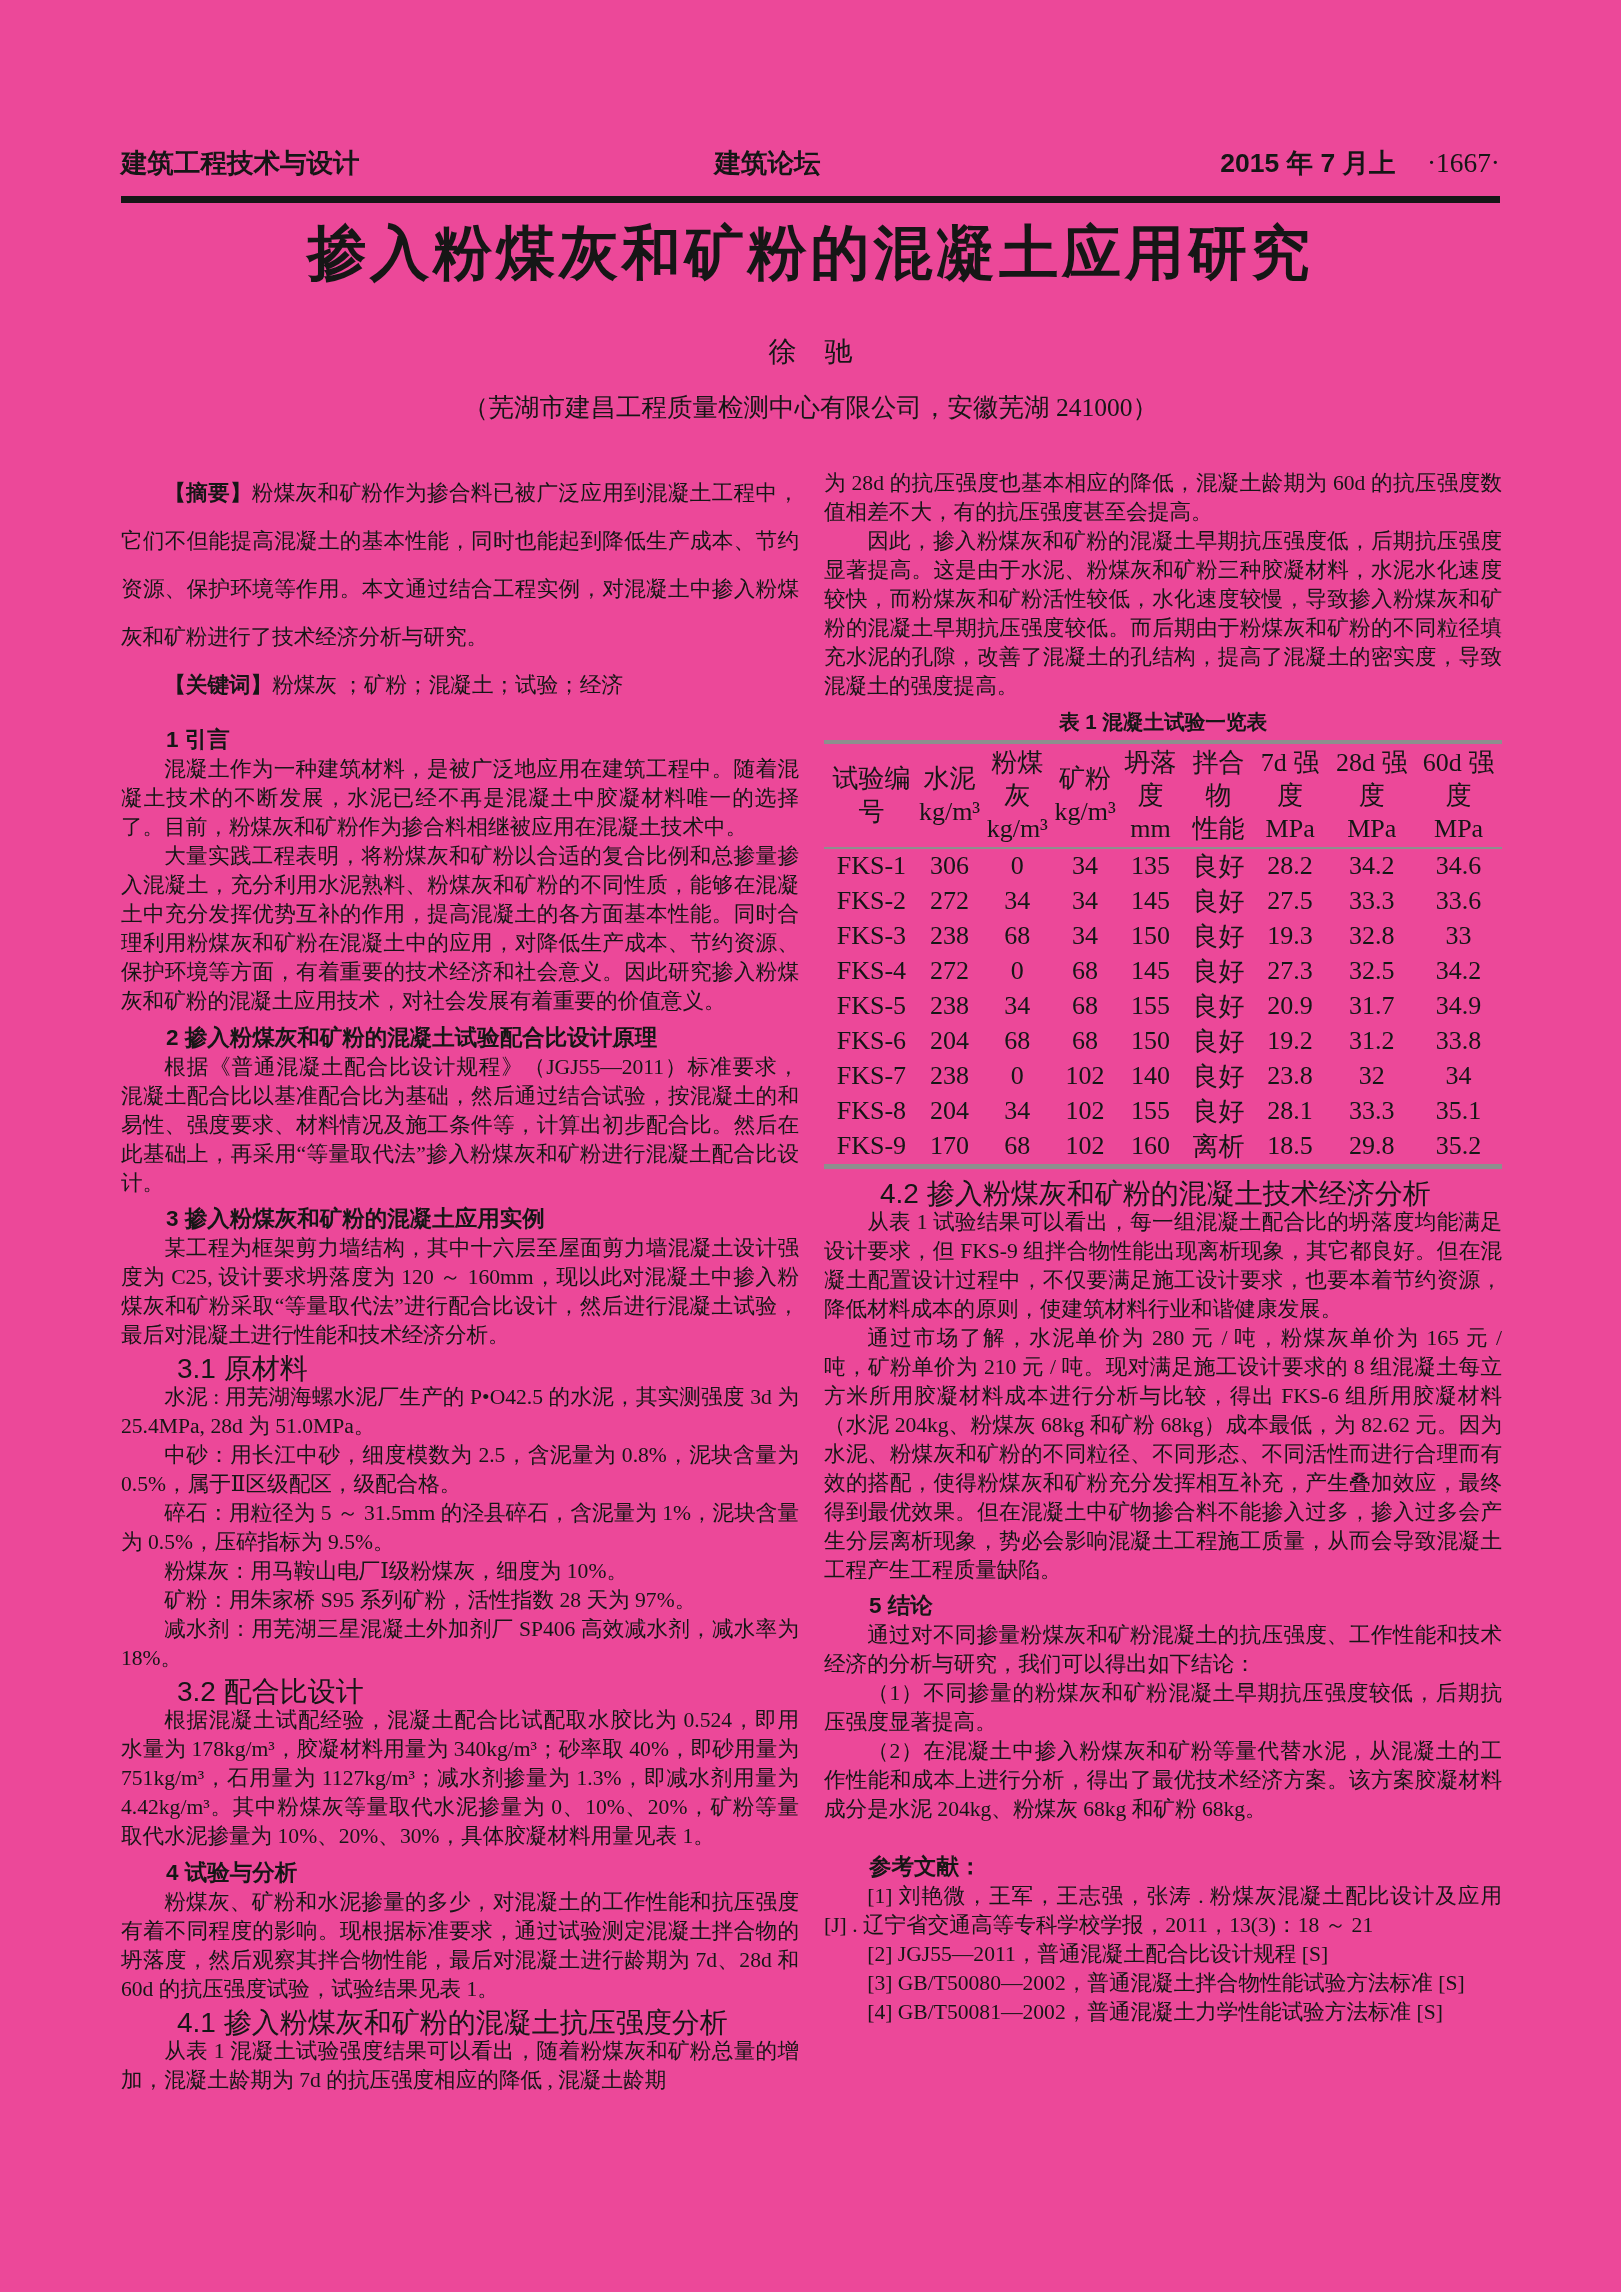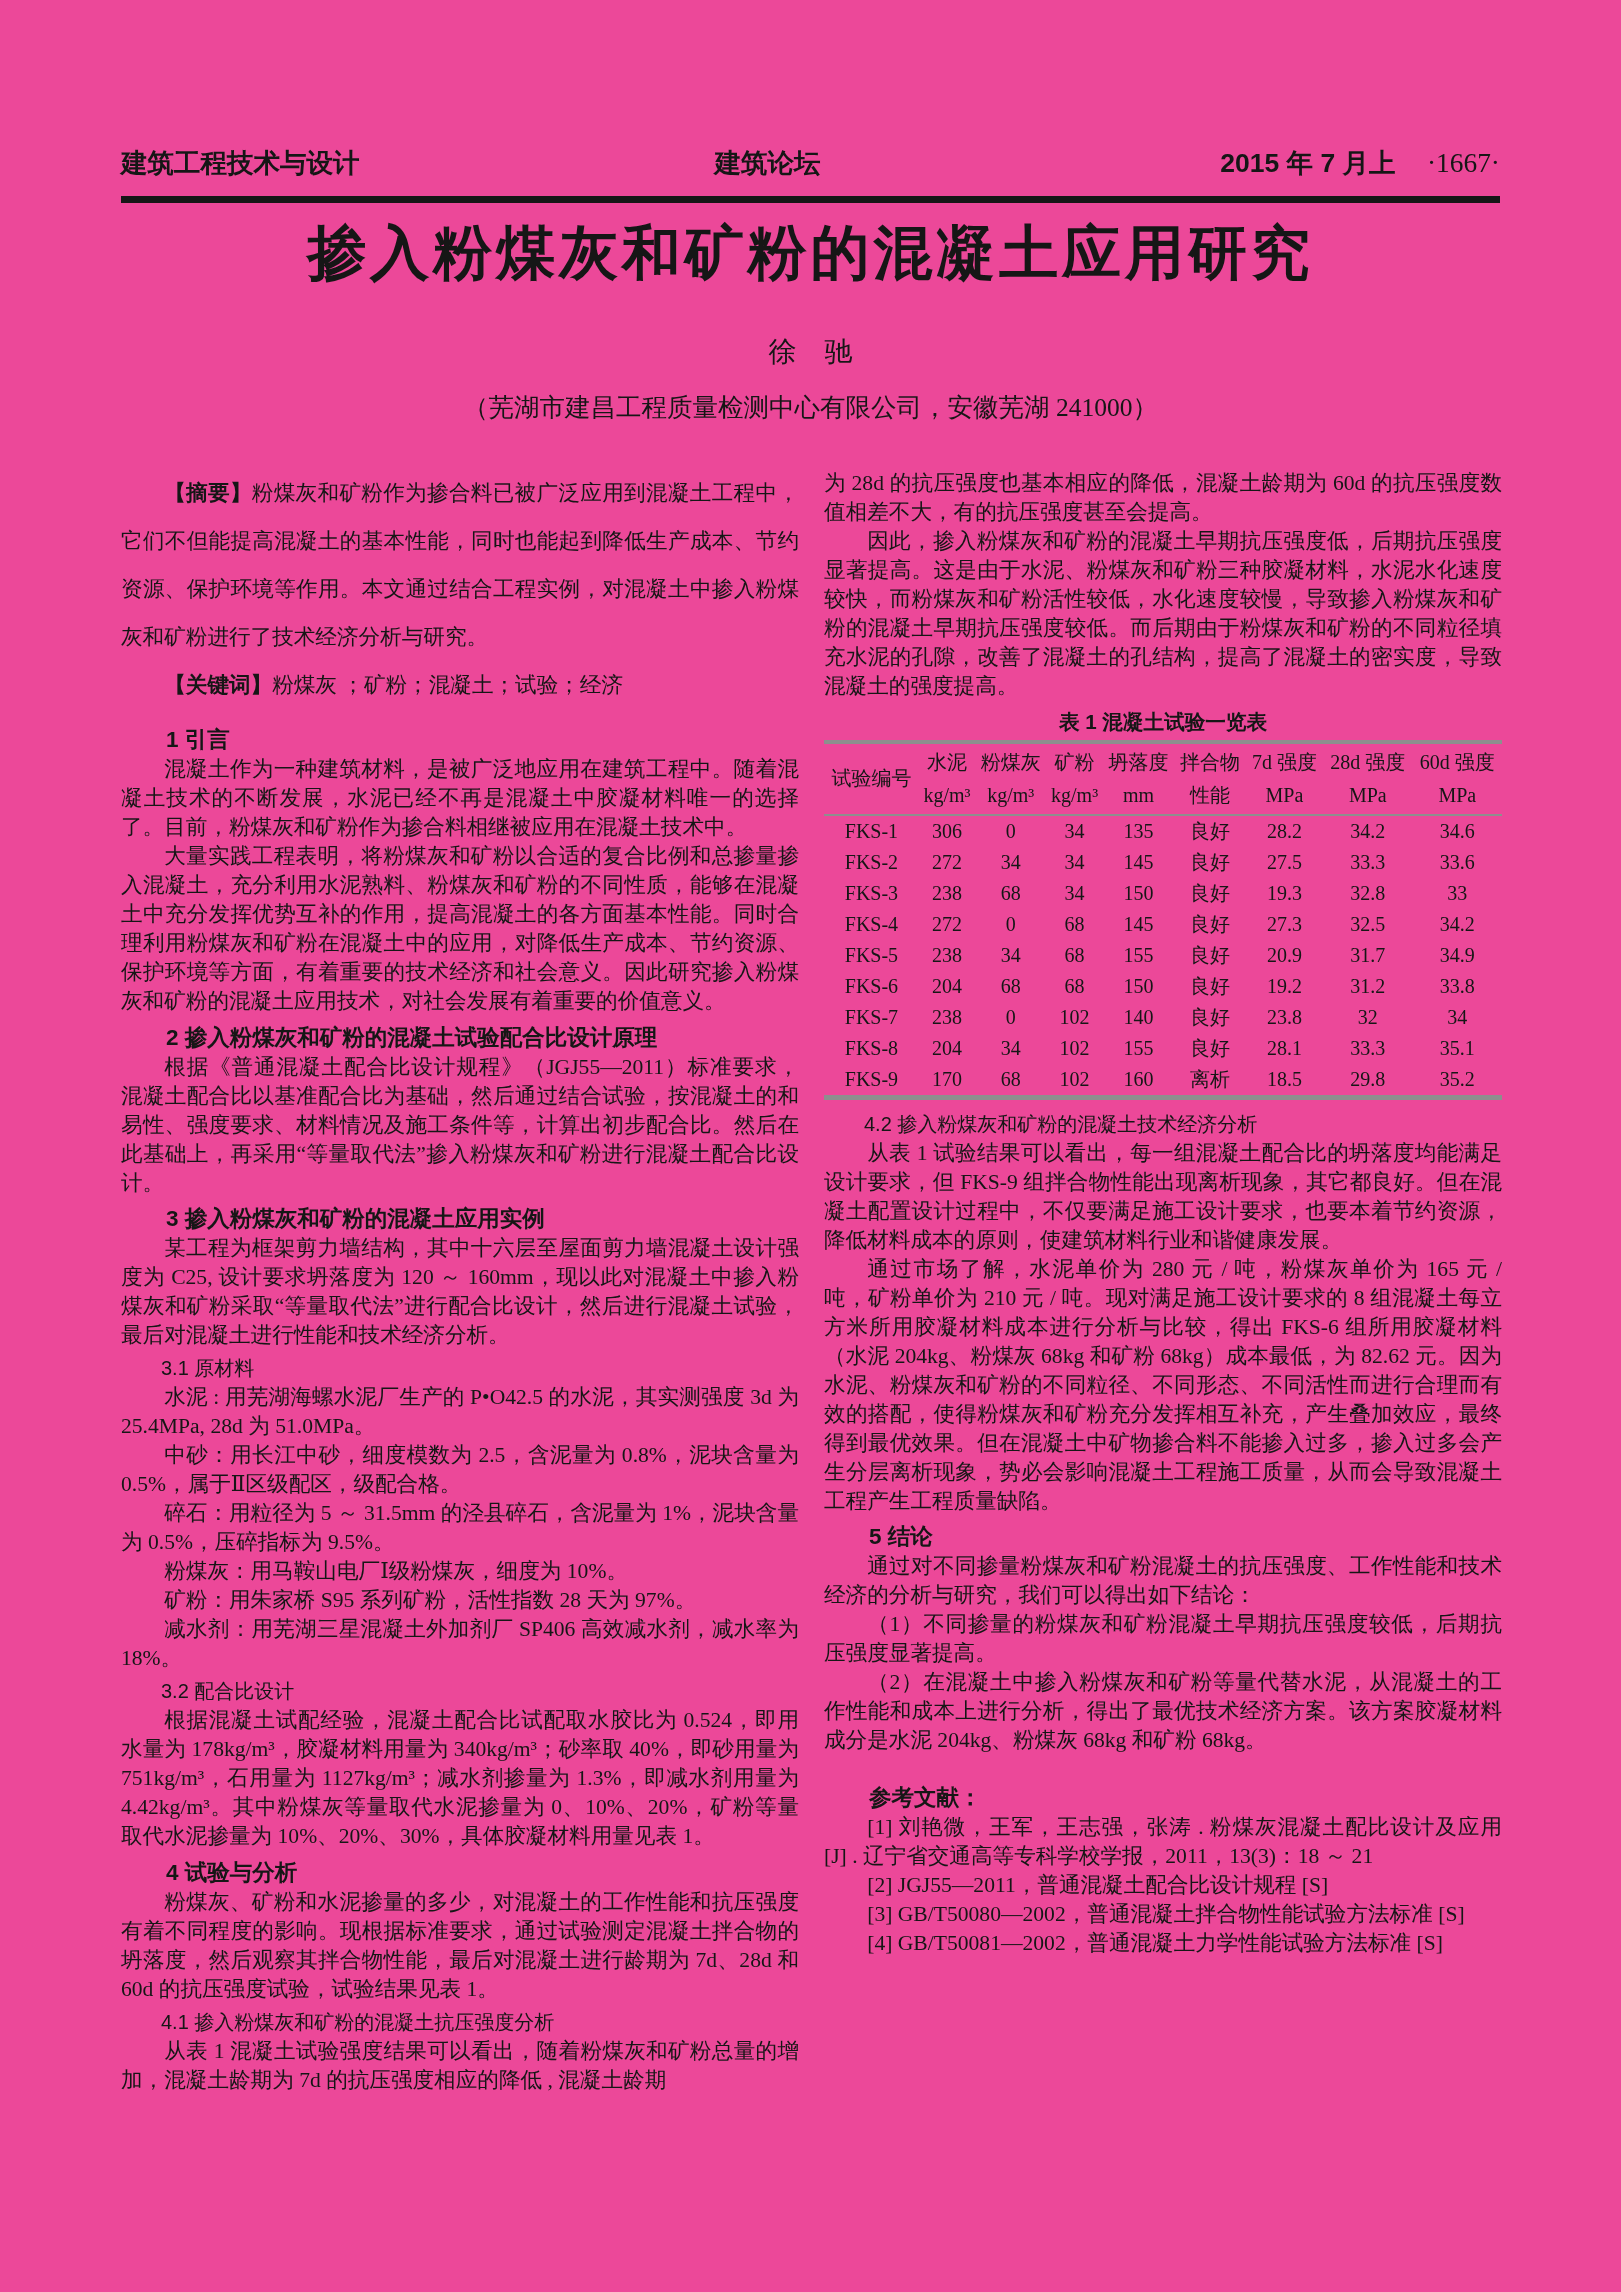--- a/index.html
+++ b/index.html
@@ -25,28 +25,28 @@
   .col-left{left:121px;}
   .col-right{left:824px;}
   p{margin:0;font-size:21.6px;line-height:29px;text-align:justify;text-indent:2em;}
   p.noind{text-indent:0;}
   .abs p{line-height:48px;}
   .abs{margin-bottom:15.7px;}
   .blab{font-family:"Liberation Sans","DejaVu Sans",sans-serif;font-weight:bold;}
   .h-main{font-family:"Liberation Sans","DejaVu Sans",sans-serif;font-weight:bold;
           font-size:22.5px;line-height:29px;margin:6.9px 0 1px;text-indent:2em;text-align:left;}
   .h-sub{font-family:"Liberation Sans","DejaVu Sans",sans-serif;font-weight:normal;
-         font-size:20px;line-height:29px;margin:3.9px 0 0;text-indent:2em;text-align:left;}
+         font-size:28px;line-height:29px;margin:3.9px 0 0;text-indent:2em;text-align:left;}
   .refs-head{margin-top:27.4px;}
   
   .table-block{margin:5.9px 0 9.8px;}
   .table-caption{font-family:"Liberation Sans","DejaVu Sans",sans-serif;font-weight:bold;
                  font-size:20.6px;text-align:center;line-height:29px;margin:3.9px 0 3.9px;}
   table.results{width:100%;border-collapse:collapse;border-top:4.9px solid #8e8e8e;
-                border-bottom:5.9px solid #8e8e8e;font-size:20px;}
+                border-bottom:5.9px solid #8e8e8e;font-size:26px;}
   table.results thead tr{border-bottom:2.9px solid #8e8e8e;}
   table.results th{font-weight:normal;vertical-align:middle;padding:2px 0;}
   .th-l1,.th-l2{line-height:33px;text-align:center;}
   .th-l2:empty{display:none;}
   table.results td{text-align:center;height:31px;padding:0;}
   table.results th:first-child,table.results td:first-child{width:14%;}
 </style>
 </head>
 <body>
 

